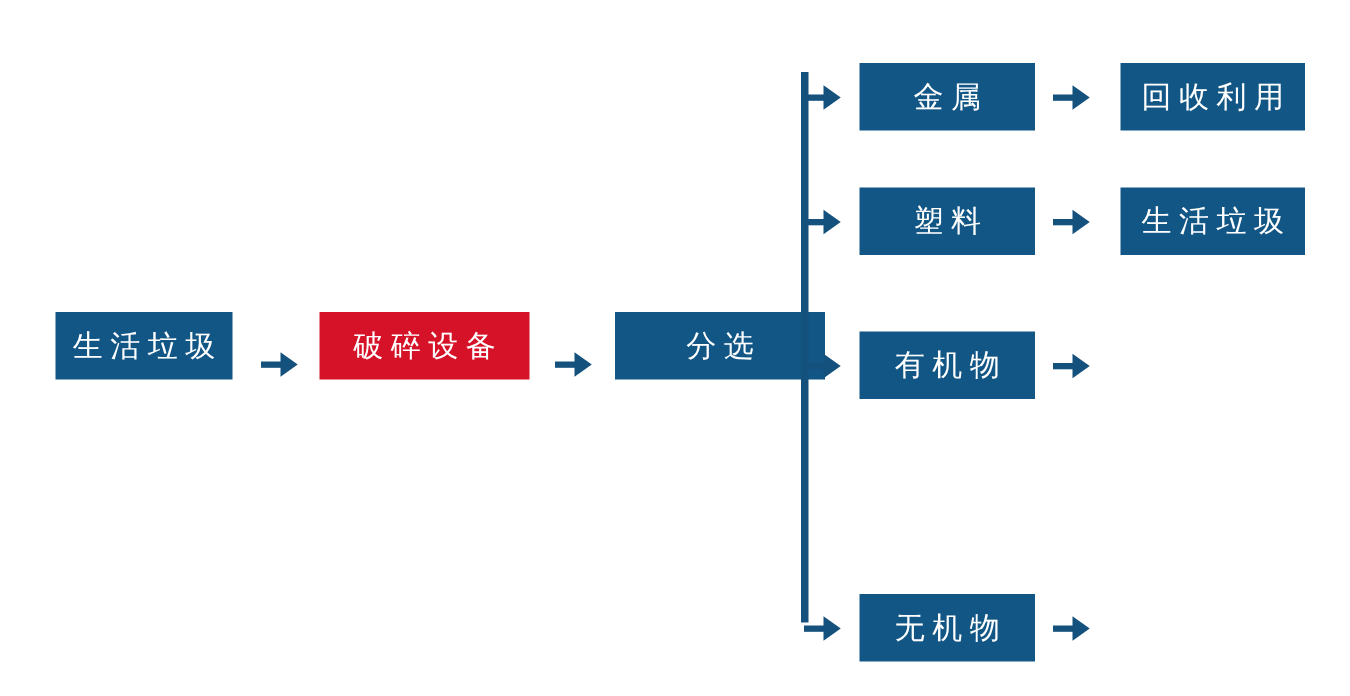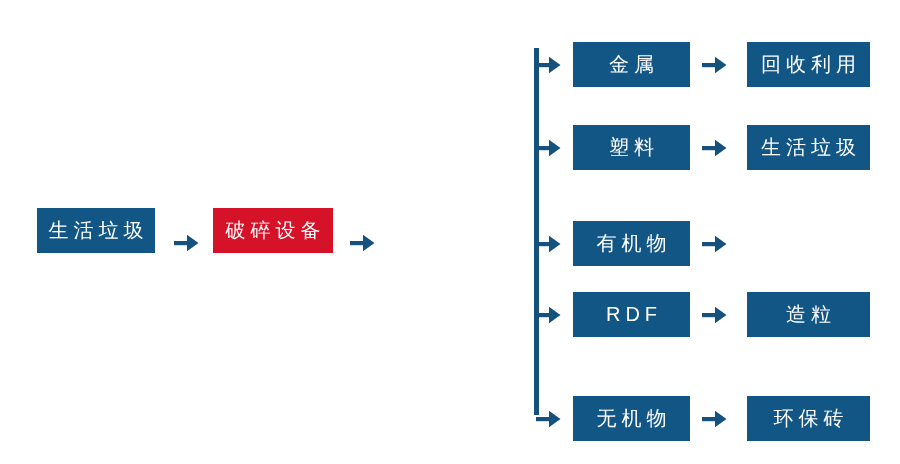--- a/index.html
+++ b/index.html
@@ -18,21 +18,21 @@
     height:45px;
     display:flex;align-items:center;justify-content:center;
     background:var(--box_blue);
     color:var(--label_white);
     font-size:20px;font-weight:400;
     letter-spacing:5px;text-indent:5px;
     flex:none;box-sizing:border-box;
   }
   .box.red{background:var(--box_red);}
   .w118{width:118px;}
-  .w120{width:120px;}
+  .w120{width:140px;}
   .mid{width:117px;}
   .right{width:123px;justify-content:center;}
 
   
   .arrow{width:25px;height:20px;flex:none;color:var(--arrow_blue);display:block;}
   .m1{margin-left:19px;margin-right:14px;}
   .m2{margin-left:17px;margin-right:15px;}
   .bmid{margin-left:12px;}
   .barr2{margin-left:12px;}
   .bright{margin-left:20px;}
@@ -62,20 +62,23 @@
       <rect x="0" y="8" width="15" height="4.2" fill="currentColor"></rect>
       <polygon points="13,1.8 24.5,10 13,18.2" fill="currentColor"></polygon>
     </svg>
     <div class="box red w120">
       <span>破碎设备</span>
     </div>
     <svg class="arrow m2" viewBox="0 0 25 20" aria-hidden="true">
       <rect x="0" y="8" width="15" height="4.2" fill="currentColor"></rect>
       <polygon points="13,1.8 24.5,10 13,18.2" fill="currentColor"></polygon>
     </svg>
+    <div class="box w120">
+      <span>分选</span>
+    </div>
   </div>
 
   <div class="vline"></div>
 
   <div class="branch-row r0">
     <svg class="arrow" viewBox="0 0 25 20" aria-hidden="true">
       <rect x="0" y="8" width="15" height="4.2" fill="currentColor"></rect>
       <polygon points="13,1.8 24.5,10 13,18.2" fill="currentColor"></polygon>
     </svg>
     <div class="box mid bmid">
@@ -114,47 +117,28 @@
     </svg>
     <div class="box mid bmid">
       <span>有机物</span>
     </div>
     <svg class="arrow barr2" viewBox="0 0 25 20" aria-hidden="true">
       <rect x="0" y="8" width="15" height="4.2" fill="currentColor"></rect>
       <polygon points="13,1.8 24.5,10 13,18.2" fill="currentColor"></polygon>
     </svg>
   </div>
 
-  <div class="branch-row r3">
-    <svg class="arrow" viewBox="0 0 25 20" aria-hidden="true">
-      <rect x="0" y="8" width="15" height="4.2" fill="currentColor"></rect>
-      <polygon points="13,1.8 24.5,10 13,18.2" fill="currentColor"></polygon>
-    </svg>
-    <div class="box mid bmid">
-      <span>RDF</span>
-    </div>
-    <svg class="arrow barr2" viewBox="0 0 25 20" aria-hidden="true">
-      <rect x="0" y="8" width="15" height="4.2" fill="currentColor"></rect>
-      <polygon points="13,1.8 24.5,10 13,18.2" fill="currentColor"></polygon>
-    </svg>
-    <div class="box right bright">
-      <span>造粒</span>
-    </div>
-  </div>
 
   <div class="branch-row r4">
     <svg class="arrow" viewBox="0 0 25 20" aria-hidden="true">
       <rect x="0" y="8" width="15" height="4.2" fill="currentColor"></rect>
       <polygon points="13,1.8 24.5,10 13,18.2" fill="currentColor"></polygon>
     </svg>
     <div class="box mid bmid">
       <span>无机物</span>
     </div>
     <svg class="arrow barr2" viewBox="0 0 25 20" aria-hidden="true">
       <rect x="0" y="8" width="15" height="4.2" fill="currentColor"></rect>
       <polygon points="13,1.8 24.5,10 13,18.2" fill="currentColor"></polygon>
     </svg>
-    <div class="box right bright">
-      <span>环保砖</span>
-    </div>
   </div>
 
 </div>
 
 </body></html>

